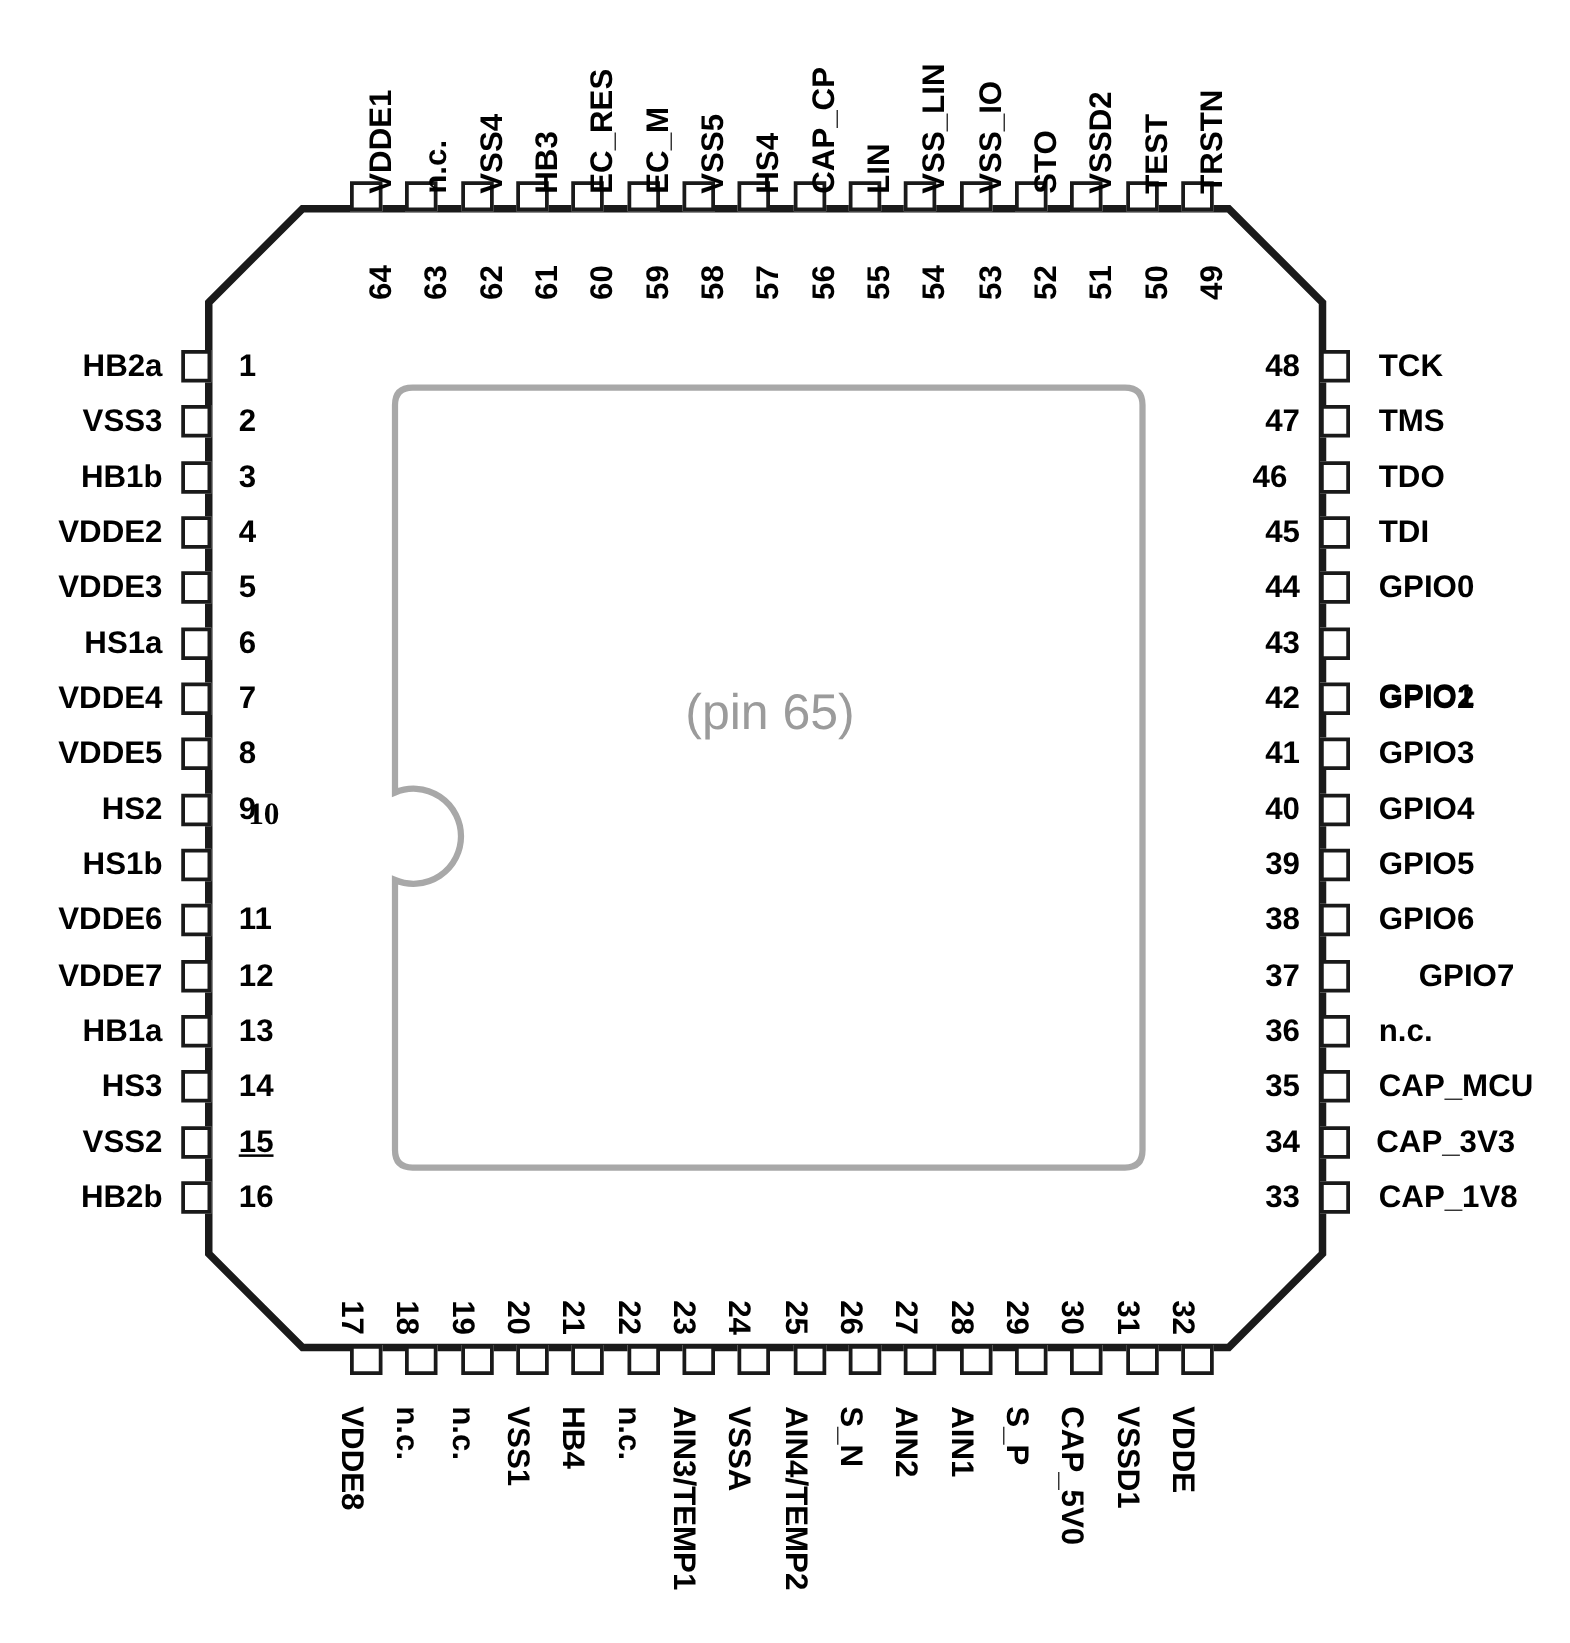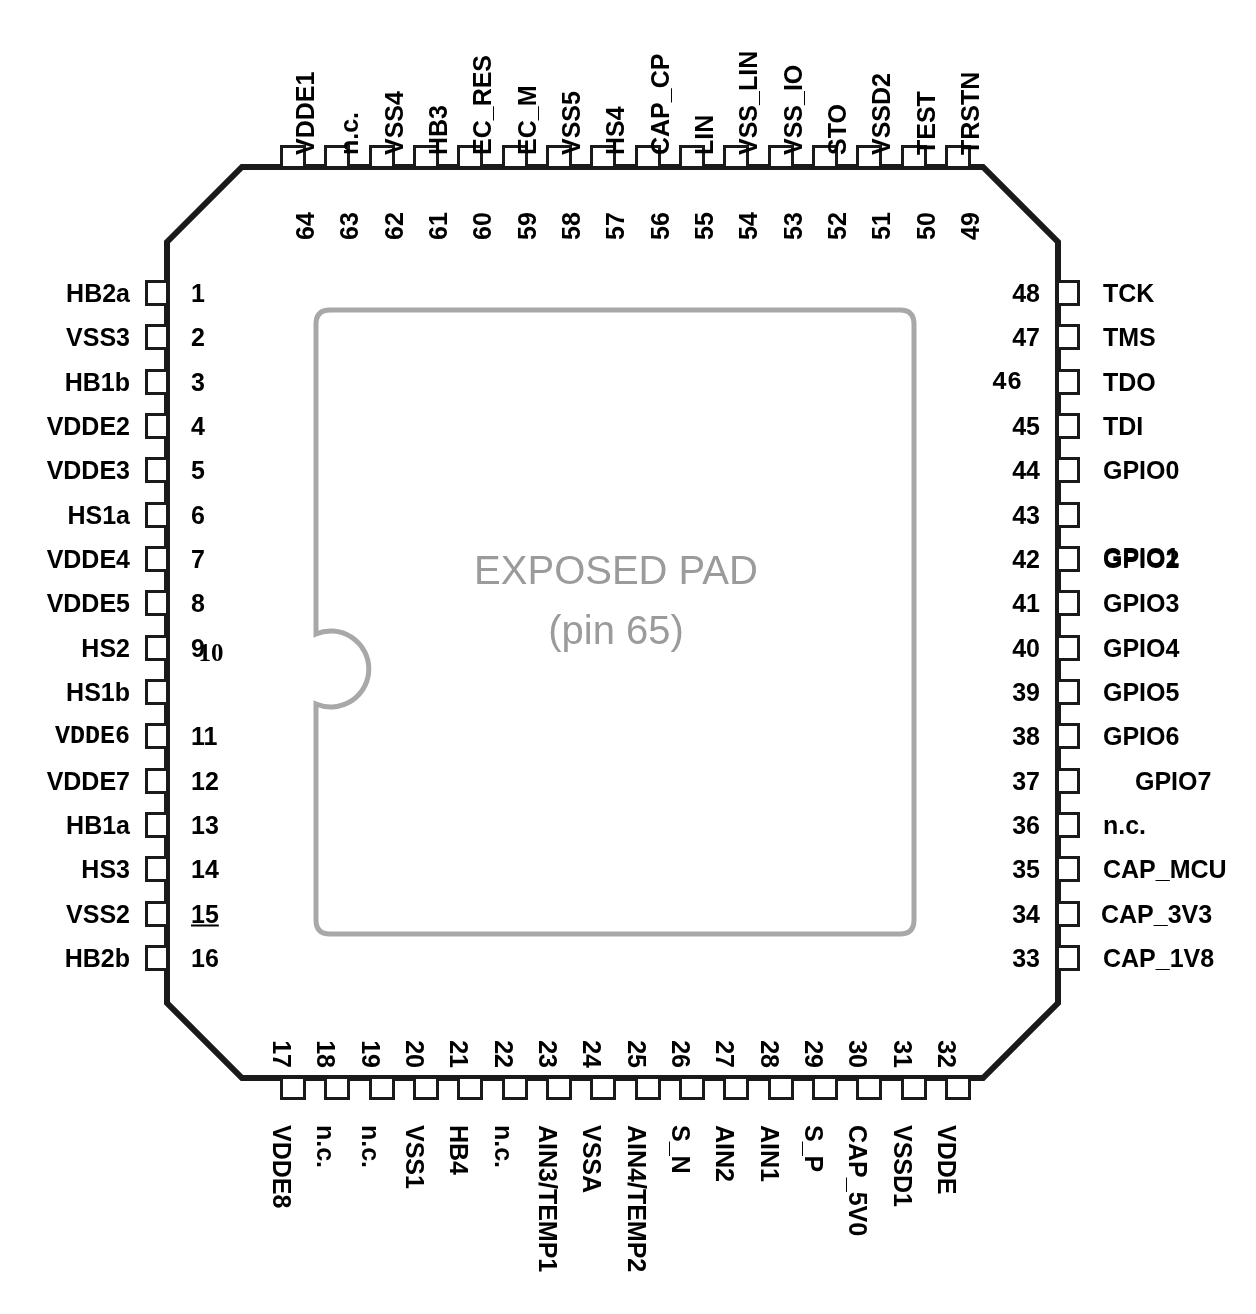--- a/index.html
+++ b/index.html
@@ -117,21 +117,20 @@
   <svg id="chip-body-layer" viewBox="0 0 1256 1314" xmlns="http://www.w3.org/2000/svg">
     <polygon points="167,242 242,167 983,167 1058,242 1058,1003 983,1078 242,1078 167,1003" fill="#ffffff" stroke="#1a1a1a" stroke-width="6" stroke-linejoin="miter"></polygon>
   </svg>
 
   <svg id="exposed-pad-shape" viewBox="0 0 610 636" xmlns="http://www.w3.org/2000/svg">
     <path d="M 20 6 L 590 6 Q 604 6 604 20 L 604 616 Q 604 630 590 630 L 20 630 Q 6 630 6 616
              L 6 400 A 38 38 0 1 0 6 330 L 6 20 Q 6 6 20 6 Z" fill="#ffffff" stroke="#a8a8a8" stroke-width="5"></path>
   </svg>
 
   <div id="exposed-pad-text">
-    <span class="epline1">EXPOSED PAD</span>
     <span class="epline2">(pin 65)</span>
   </div>
 
   <div id="pin-layer">
       <div class="pad horiz" style="left: 145px; top: 280px;"></div>
       <div class="pin-num left" style="left: 191px; top: 293px; width: 40px; text-align: left;">1</div>
       <div class="sig-label left" style="right: 1126px; top: 293px; text-align: right;">HB2a</div>
       <div class="pad horiz" style="left: 145px; top: 324.33px;"></div>
       <div class="pin-num left" style="left: 191px; top: 337.33px; width: 40px; text-align: left;">2</div>
       <div class="sig-label left" style="right: 1126px; top: 337.33px; text-align: right;">VSS3</div>
@@ -154,21 +153,21 @@
       <div class="pin-num left" style="left: 191px; top: 603.31px; width: 40px; text-align: left;">8</div>
       <div class="sig-label left" style="right: 1126px; top: 603.31px; text-align: right;">VDDE5</div>
       <div class="pad horiz" style="left: 145px; top: 634.64px;"></div>
       <div class="pin-num left" style="left: 191px; top: 647.64px; width: 40px; text-align: left;">9</div>
       <div class="sig-label left" style="right: 1126px; top: 647.64px; text-align: right;">HS2</div>
       <div class="pad horiz" style="left: 145px; top: 678.97px;"></div>
       <div class="pin-num left" style="left: 191px; top: 652px; width: 40px; text-align: center; font-family: Liberation Serif, serif;">10</div>
       <div class="sig-label left" style="right: 1126px; top: 691.97px; text-align: right;">HS1b</div>
       <div class="pad horiz" style="left: 145px; top: 723.3px;"></div>
       <div class="pin-num left" style="left: 191px; top: 736.3px; width: 40px; text-align: left;">11</div>
-      <div class="sig-label left" style="right: 1126px; top: 736.3px;  font-family: Liberation Mono, monospace;">VDDE6</div>
+      <div class="sig-label left" style="right: 1126px; top: 736.3px; ">VDDE6</div>
       <div class="pad horiz" style="left: 145px; top: 767.63px;"></div>
       <div class="pin-num left" style="left: 191px; top: 780.63px; width: 40px; text-align: left;">12</div>
       <div class="sig-label left" style="right: 1126px; top: 780.63px; text-align: right;">VDDE7</div>
       <div class="pad horiz" style="left: 145px; top: 811.96px;"></div>
       <div class="pin-num left" style="left: 191px; top: 824.96px; width: 40px; text-align: left;">13</div>
       <div class="sig-label left" style="right: 1126px; top: 824.96px; text-align: right;">HB1a</div>
       <div class="pad horiz" style="left: 145px; top: 856.29px;"></div>
       <div class="pin-num left" style="left: 191px; top: 869.29px; width: 40px; text-align: left;">14</div>
       <div class="sig-label left" style="right: 1126px; top: 869.29px; text-align: right;">HS3</div>
       <div class="pad horiz" style="left: 145px; top: 900.62px;"></div>
@@ -177,21 +176,21 @@
       <div class="pad horiz" style="left: 145px; top: 944.95px;"></div>
       <div class="pin-num left" style="left: 191px; top: 957.95px; width: 40px; text-align: left;">16</div>
       <div class="sig-label left" style="right: 1126px; top: 957.95px; text-align: right;">HB2b</div>
       <div class="pad horiz" style="left: 1056px; top: 280px;"></div>
       <div class="pin-num right" style="left: 992px; top: 293px; width: 48px; text-align: right;">48</div>
       <div class="sig-label right" style="left: 1103px; top: 293px;">TCK</div>
       <div class="pad horiz" style="left: 1056px; top: 324.33px;"></div>
       <div class="pin-num right" style="left: 992px; top: 337.33px; width: 48px; text-align: right;">47</div>
       <div class="sig-label right" style="left: 1103px; top: 337.33px;">TMS</div>
       <div class="pad horiz" style="left: 1056px; top: 368.66px;"></div>
-      <div class="pin-num right" style="left: 992px; top: 381.66px; width: 48px; text-align: left; font-family: Liberation Mono, monospace;">46</div>
+      <div class="pin-num right" style="left: 992px; top: 381.66px; width: 48px; text-align: center;">46</div>
       <div class="sig-label right" style="left: 1103px; top: 381.66px;">TDO</div>
       <div class="pad horiz" style="left: 1056px; top: 412.99px;"></div>
       <div class="pin-num right" style="left: 992px; top: 425.99px; width: 48px; text-align: right;">45</div>
       <div class="sig-label right" style="left: 1103px; top: 425.99px;">TDI</div>
       <div class="pad horiz" style="left: 1056px; top: 457.32px;"></div>
       <div class="pin-num right" style="left: 992px; top: 470.32px; width: 48px; text-align: right;">44</div>
       <div class="sig-label right" style="left: 1103px; top: 470.32px;">GPIO0</div>
       <div class="pad horiz" style="left: 1056px; top: 501.65px;"></div>
       <div class="pin-num right" style="left: 992px; top: 514.65px; width: 48px; text-align: right;">43</div>
       <div class="sig-label right" style="left: 1103px; top: 514.65px; margin-top: 42px;">GPIO1</div>

